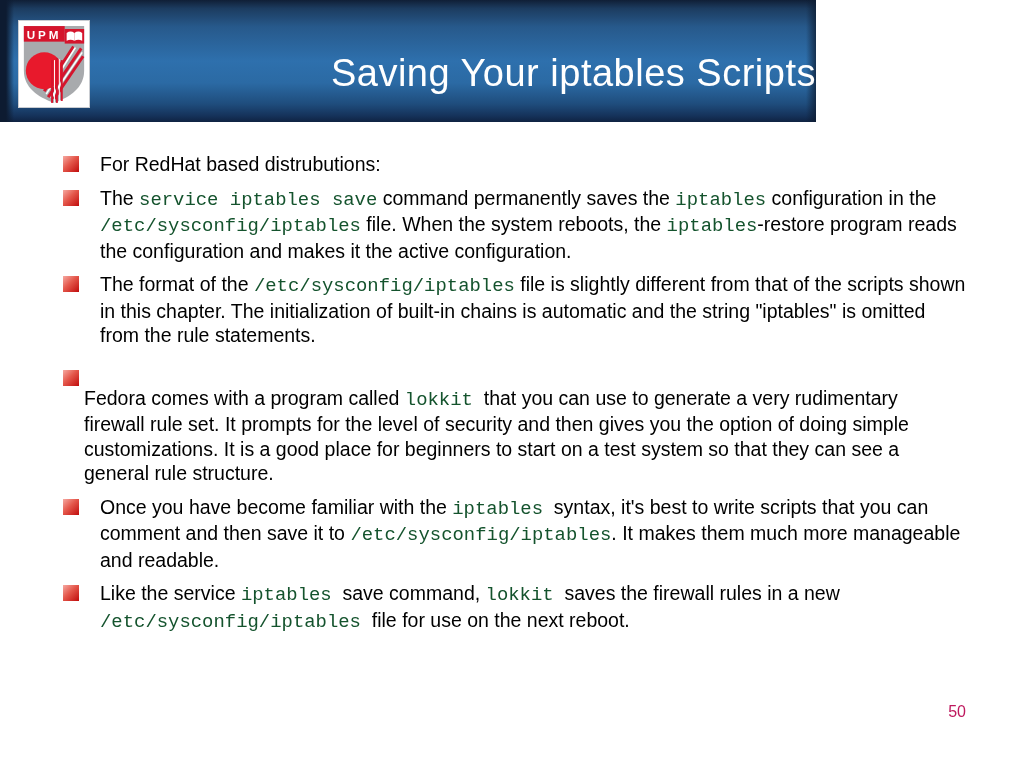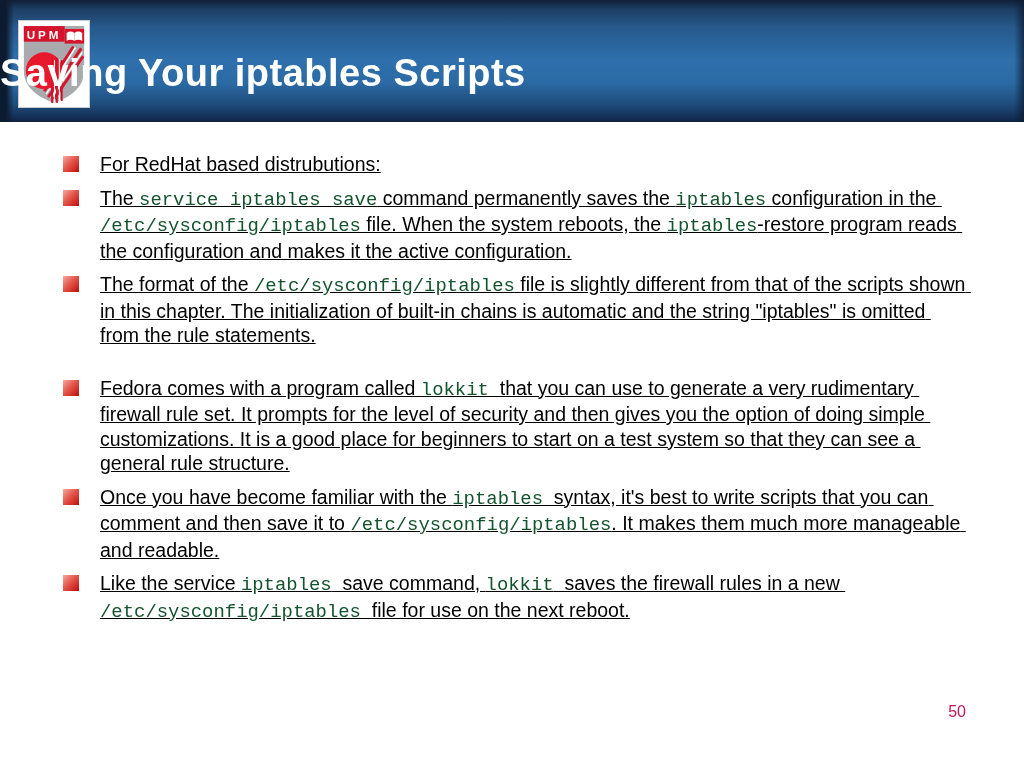--- a/index.html
+++ b/index.html
@@ -8,63 +8,63 @@
     background: #ffffff;
     font-family: "Liberation Sans", sans-serif;
     position: relative;
     overflow: hidden;
   }
 
   
   .header {
     position: absolute;
     top: 0; left: 0;
-    width: 1024px; height: 122px;
+    width: 816px; height: 122px;
     background:
       linear-gradient(90deg, #0d1b31 0px, #0d1b31 6px, rgba(13,27,49,0) 14px),
       linear-gradient(270deg, rgba(13,27,49,0.75) 0px, rgba(13,27,49,0) 10px),
       linear-gradient(180deg,
         #101f36 0%, #1c3c60 7%, #27598b 22%, #2e70ad 50%,
         #2b6aa4 68%, #1f4d7d 85%, #15325a 95%, #0f2342 100%);
   }
   .title {
     position: absolute;
     left: 0; right: 0;
     top: 52px;
-    text-align: left;
+    text-align: right;
     color: #ffffff;
     font-size: 38px;
-    font-weight: 700;
+    font-weight: 400;
     letter-spacing: 0.5px;
   }
 
   
   .logo {
     position: absolute;
     left: 18px; top: 20px;
     width: 72px; height: 88px;
     background: #ffffff;
     border: 1px solid #c9ccd1;
   }
   .logo svg { display: block; width: 100%; height: 100%; }
 
   
   .content {
     position: absolute;
     top: 152px;
     left: 63px;
     width: 905px;
   }
-  .bullet-list { list-style: none; text-decoration: underline; }
+  .bullet-list { list-style: none; }
   .bullet {
     display: flex;
     align-items: flex-start;
     margin-bottom: 9px;
   }
-  .bullet.spaced { margin-top: 28px; }
+  .bullet.spaced { margin-top: 18px; flex-direction: column; }
   .bullet-square {
     flex: none;
     width: 16px; height: 16px;
     margin-top: 4px;
     background: linear-gradient(135deg, #f6aaa2 0%, #e4574b 45%, #c00c0c 100%);
   }
   .bullet-text {
     margin-left: 21px;
     font-size: 19.5px;
     line-height: 24.5px;

